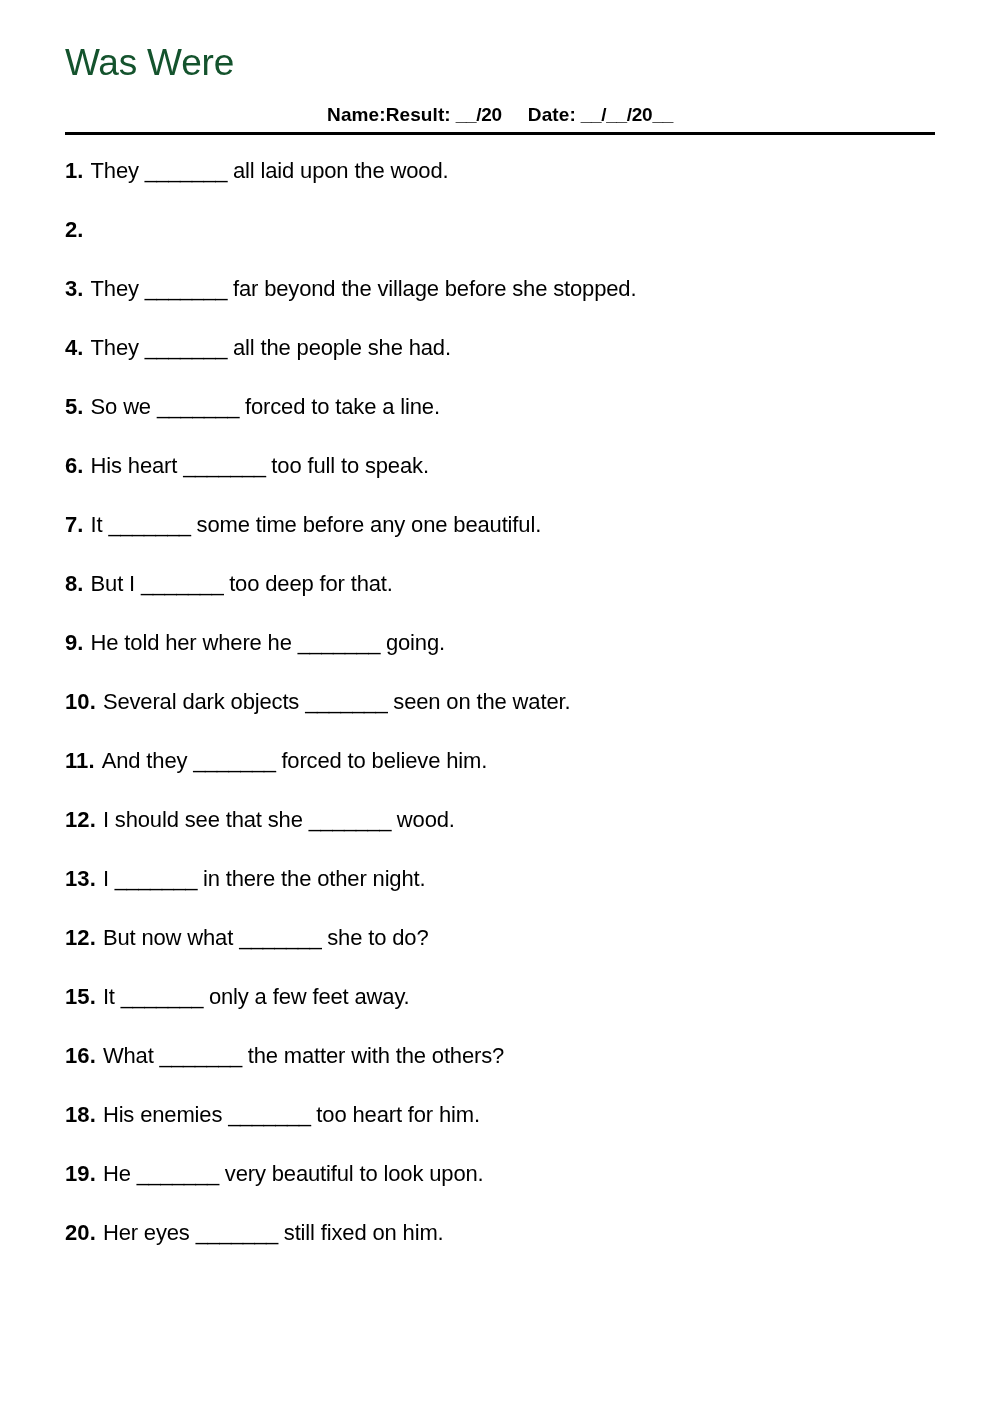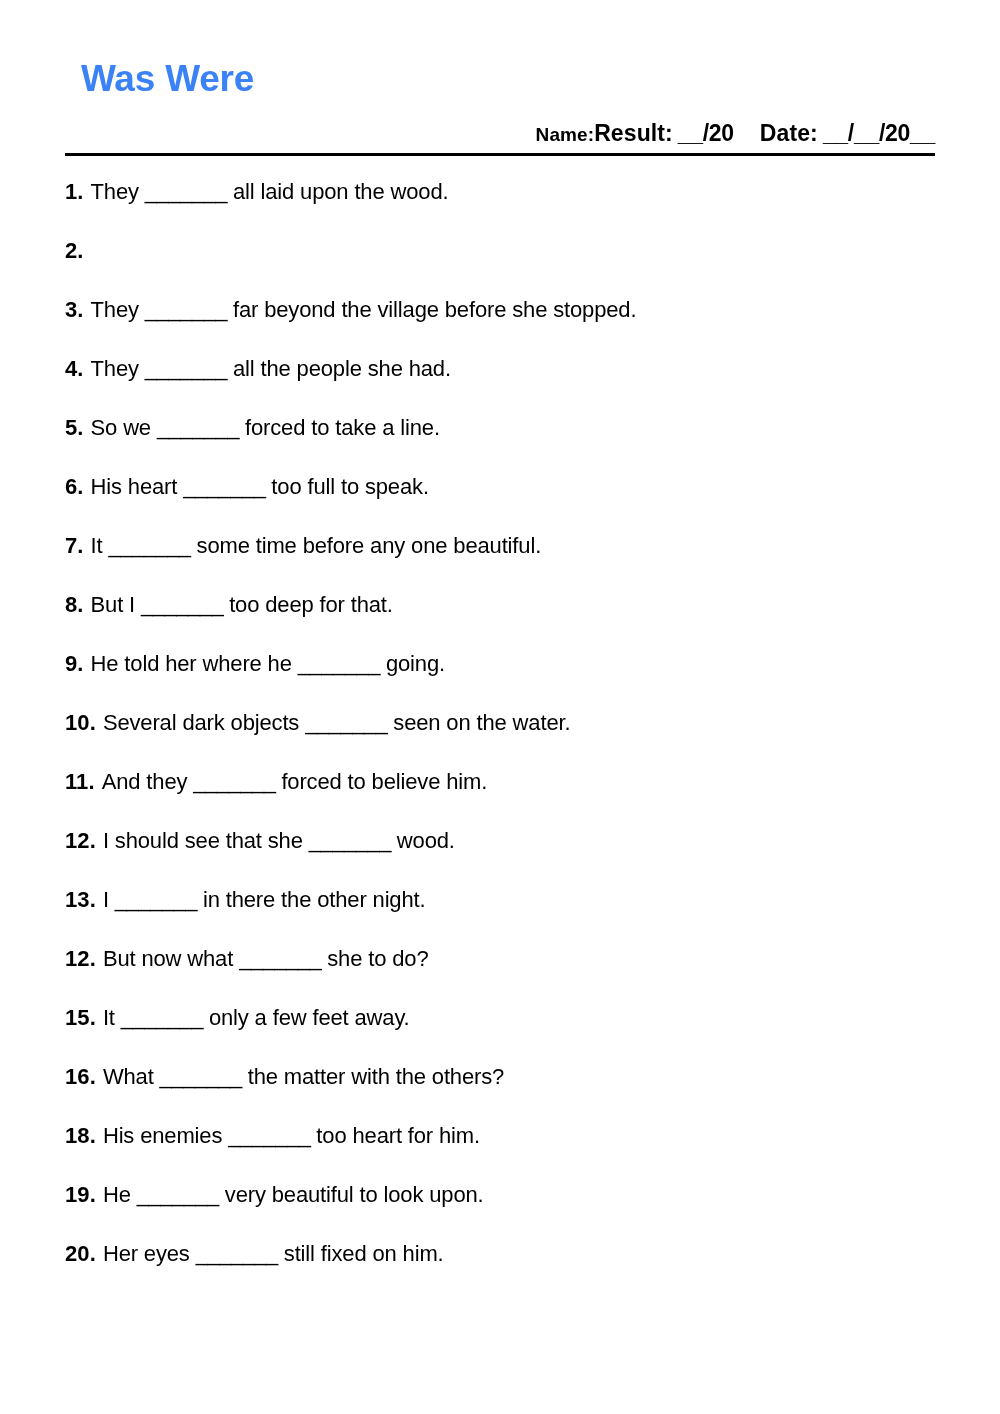--- a/index.html
+++ b/index.html
@@ -21,44 +21,44 @@
     left: 0; top: 0;
     width: 1000px;
     height: 1414px;
     background: #ffffff;
     box-sizing: border-box;
     padding: 0 65px;
   }
   
   .worksheet-title {
     font-size: 37px;
-    font-weight: bold;
+    font-weight: normal;
     letter-spacing: -0.2px;
     line-height: 1;
-    margin: 16px;
+    margin: 0;
     padding-top: 44px;
-    color: #3b82f6;
+    color: #14532d;
   }
   .header-row {
     display: flex;
     align-items: baseline;
-    justify-content: flex-end;
+    justify-content: center;
     margin-top: 23px;
     white-space: nowrap;
   }
   .name-label {
     font-size: 19px;
     font-weight: bold;
     letter-spacing: 0.1px;
   }
   .header-right {
     display: flex;
     align-items: baseline;
     gap: 26px;
-    font-size: 23px;
+    font-size: 19px;
   }
   .field-group {
     display: inline-flex;
     align-items: baseline;
     gap: 5px;
   }
   .field-label {
     font-weight: bold;
     letter-spacing: 0.1px;
   }

